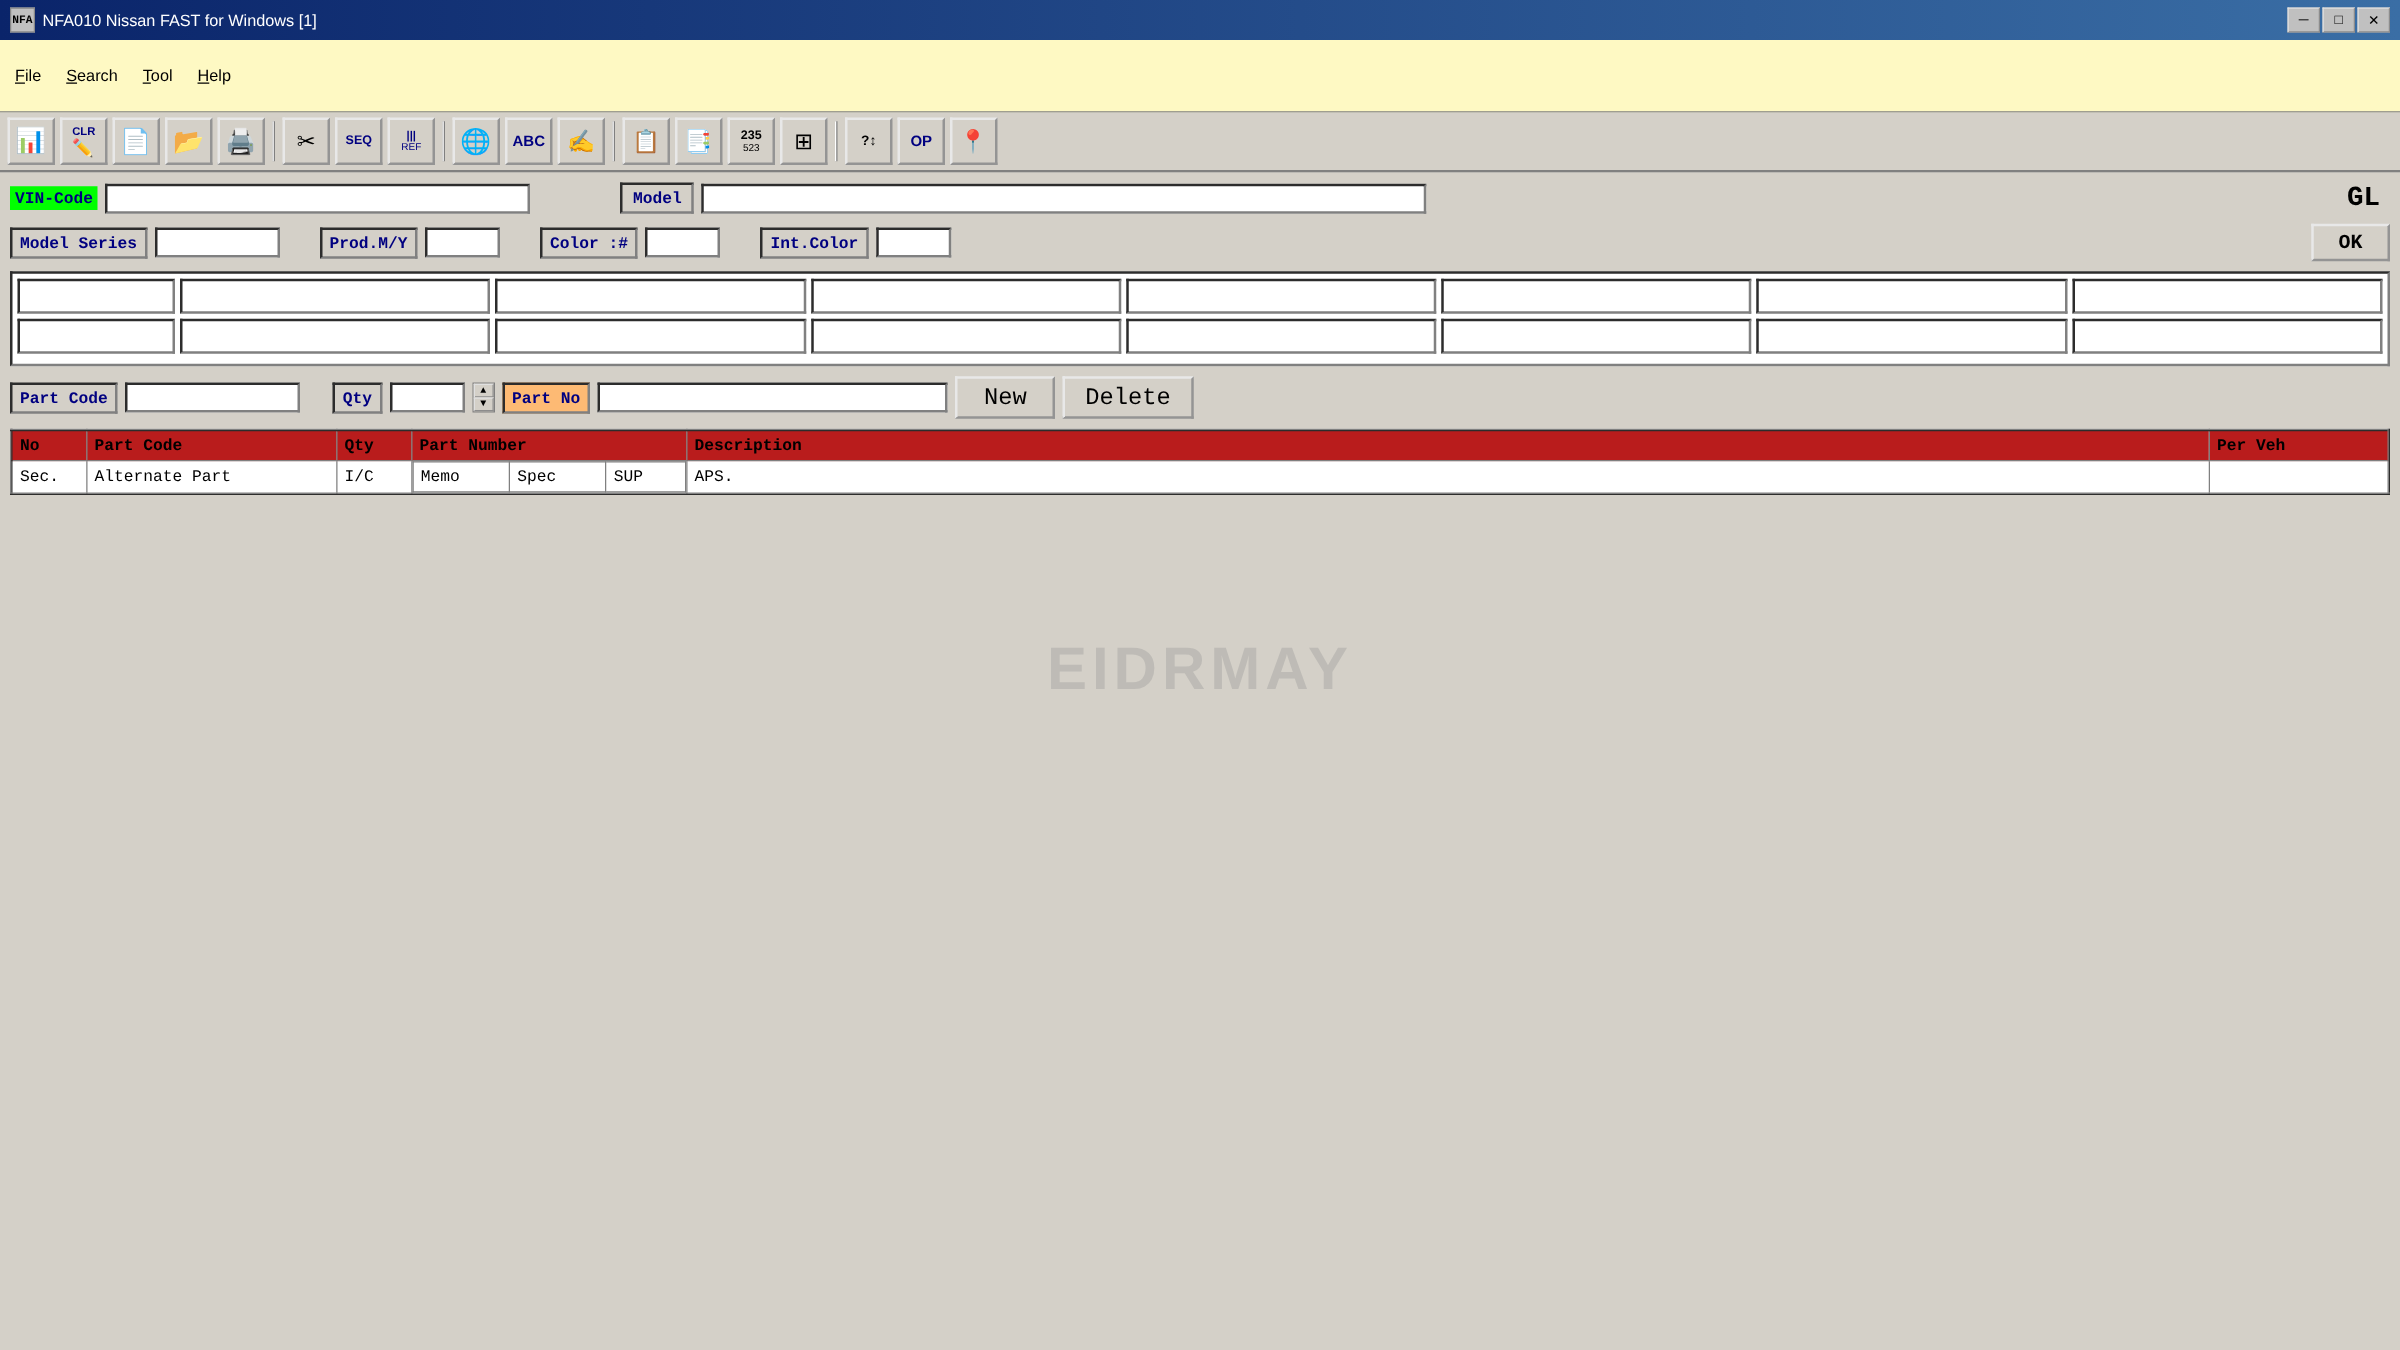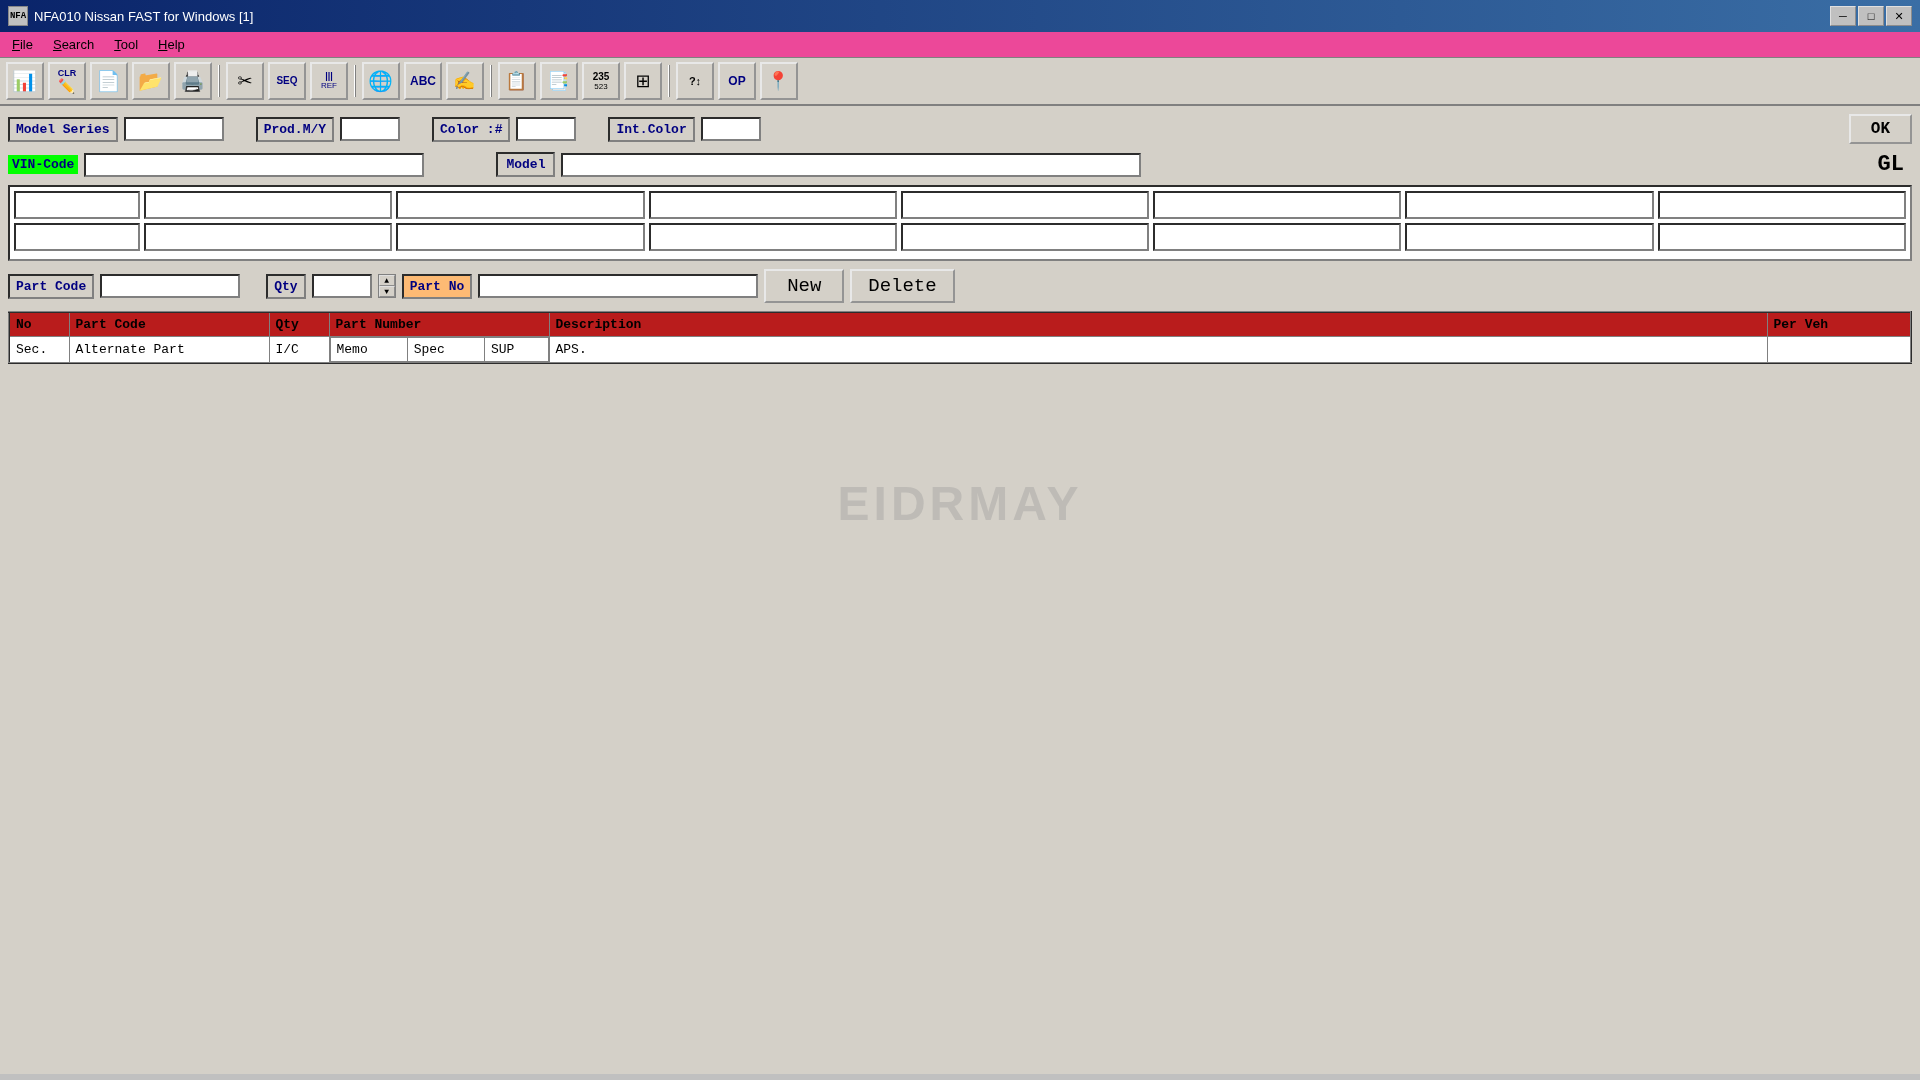--- a/index.html
+++ b/index.html
@@ -54,23 +54,23 @@
       cursor: pointer;
       display: flex;
       align-items: center;
       justify-content: center;
       font-size: 11px;
       color: #000;
     }
 
     
     .menu-bar {
-      background: #ec4899;
+      background: #fef9c3;
       border-bottom: 1px solid #808080;
-      padding: 2px 4px;
+      padding: 18px 4px;
       display: flex;
       gap: 4px;
     }
     .menu-item {
       padding: 3px 8px;
       cursor: pointer;
       font-size: 13px;
       font-family: 'Segoe UI', Tahoma, sans-serif;
     }
     .menu-item u { text-decoration: underline; }
@@ -367,49 +367,49 @@
 
   <button class="toolbar-btn">
     <span style="font-size:18px;">📍</span>
   </button>
 </div>
 
 <div class="main" style="position:relative;">
 
   <div class="watermark">EIDRMAY</div>
 
+  <div class="row" style="align-items:center; margin-bottom:8px;">
+    <span class="field-label green-bg">VIN-Code</span>
+    <input class="field-input" type="text" style="width: 340px;" value="">
+
+    <span style="width: 60px;"></span>
+
+    <span class="field-label" style="border: 2px inset #808080; padding: 3px 8px; background:#d4d0c8;">Model</span>
+    <input class="field-input" type="text" style="width: 580px;" value="">
+
+    <span class="gl-label" style="font-size:22px; font-weight:bold; margin-left:auto; padding-right:8px;">GL</span>
+  </div>
+
   <div class="row" style="margin-bottom:8px; align-items:center;">
     <span class="field-label" style="border: 2px inset #808080; padding: 3px 6px; background:#d4d0c8;">Model Series</span>
     <input class="field-input" type="text" style="width: 100px;" value="">
 
     <span style="width:20px;"></span>
     <span class="field-label" style="border: 2px inset #808080; padding: 3px 6px; background:#d4d0c8;">Prod.M/Y</span>
     <input class="field-input" type="text" style="width: 60px;" value="">
 
     <span style="width:20px;"></span>
     <span class="field-label" style="border: 2px inset #808080; padding: 3px 6px; background:#d4d0c8;">Color :#</span>
     <input class="field-input" type="text" style="width: 60px;" value="">
 
     <span style="width:20px;"></span>
     <span class="field-label" style="border: 2px inset #808080; padding: 3px 6px; background:#d4d0c8;">Int.Color</span>
     <input class="field-input" type="text" style="width: 60px;" value="">
 
     <button class="ok-btn" style="margin-left:auto; font-size:16px; padding: 4px 20px;">OK</button>
-  </div>
-
-  <div class="row" style="align-items:center; margin-bottom:8px;">
-    <span class="field-label green-bg">VIN-Code</span>
-    <input class="field-input" type="text" style="width: 340px;" value="">
-
-    <span style="width: 60px;"></span>
-
-    <span class="field-label" style="border: 2px inset #808080; padding: 3px 8px; background:#d4d0c8;">Model</span>
-    <input class="field-input" type="text" style="width: 580px;" value="">
-
-    <span class="gl-label" style="font-size:22px; font-weight:bold; margin-left:auto; padding-right:8px;">GL</span>
   </div>
 
   <div style="border: 2px inset #808080; background: white; margin-bottom: 8px; padding: 4px;">
 
     <div class="grid-row">
       <div class="grid-cell" style="flex:1;"></div>
       <div class="grid-cell" style="flex:2;"></div>
       <div class="grid-cell" style="flex:2;"></div>
       <div class="grid-cell" style="flex:2;"></div>
       <div class="grid-cell" style="flex:2;"></div>

